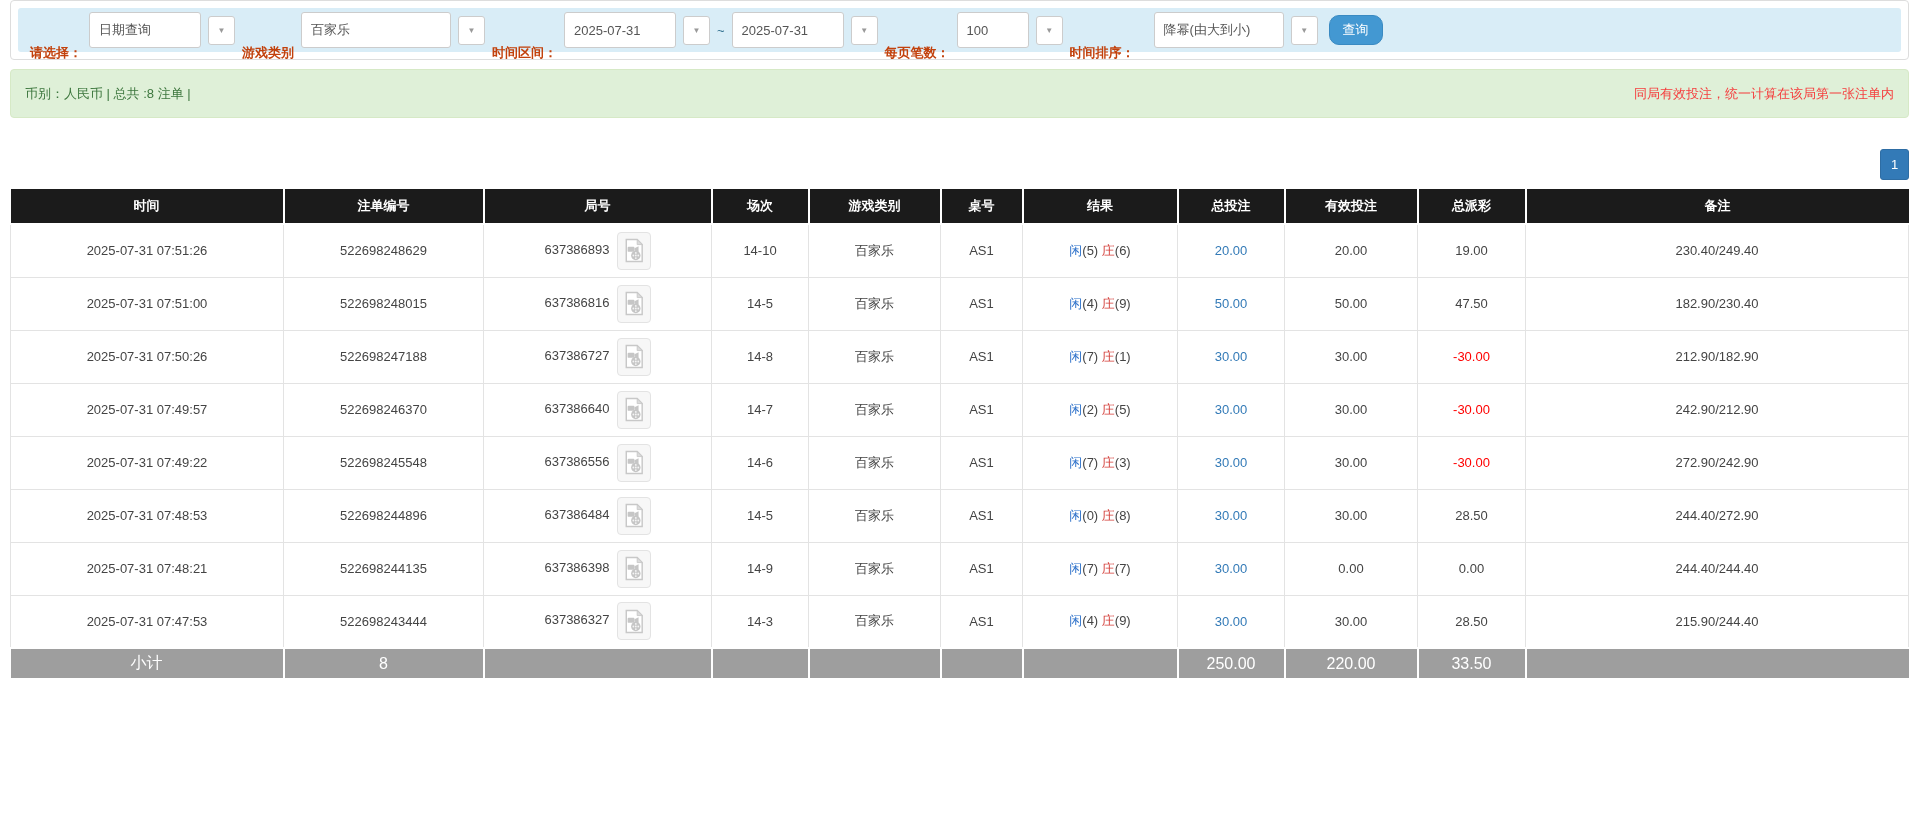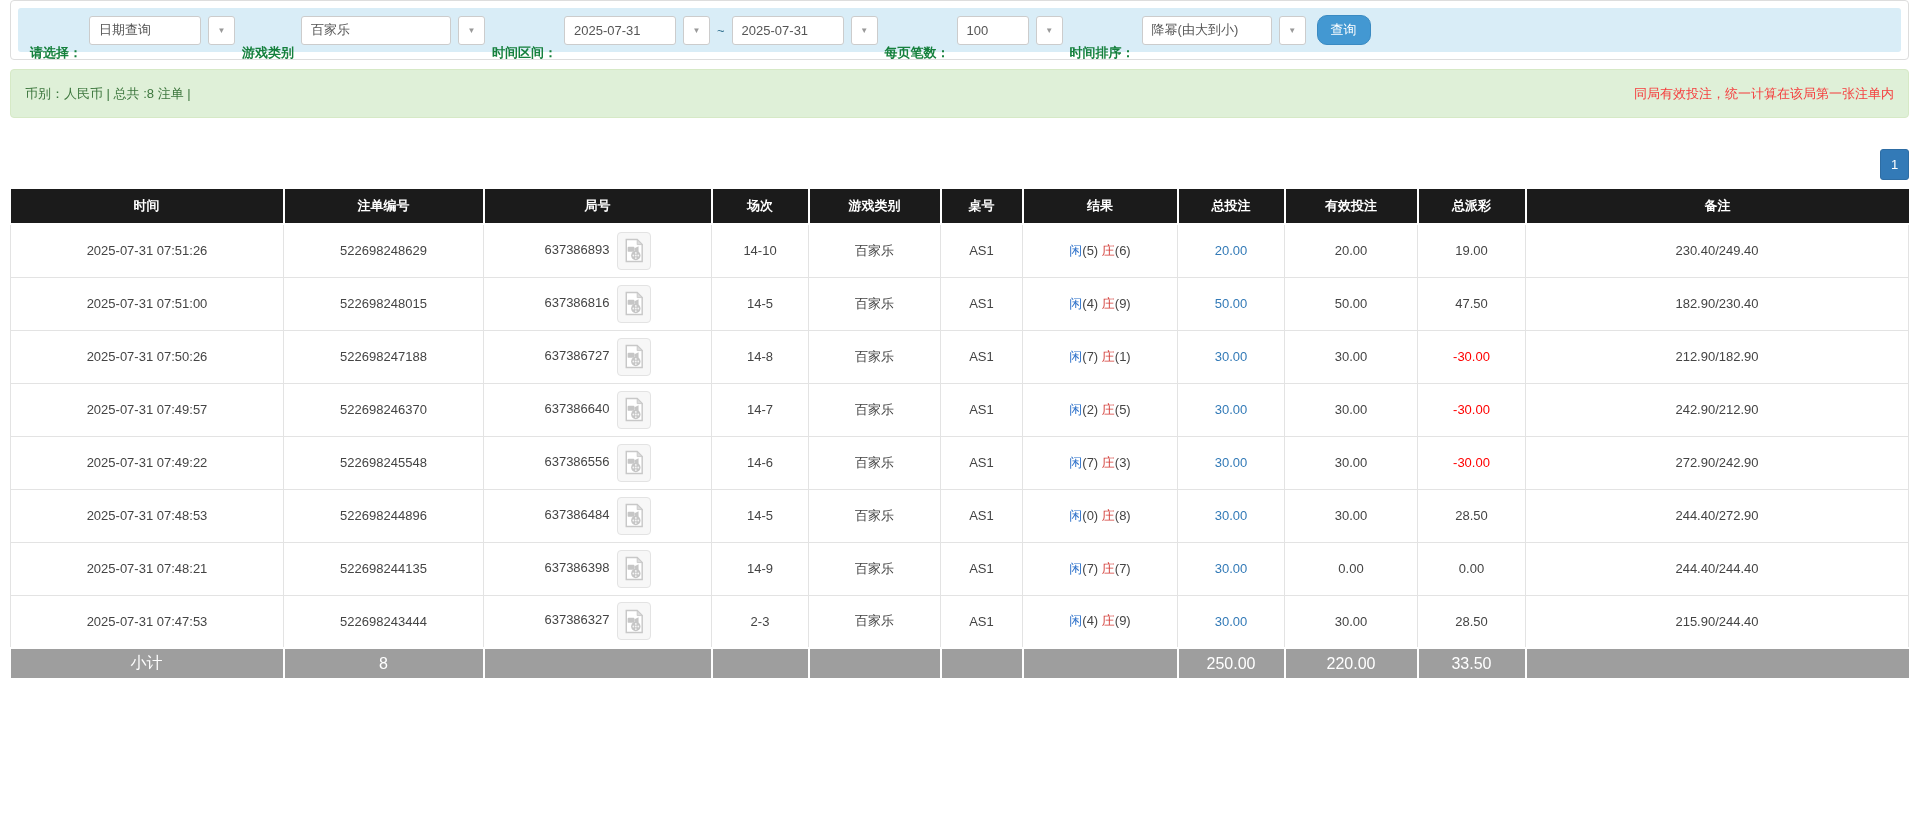--- a/index.html
+++ b/index.html
@@ -4,25 +4,25 @@
 <style>
   * { margin:0; padding:0; box-sizing:border-box; }
   html,body { width:1919px; height:826px; background:#fff; font-family:"Liberation Sans", sans-serif; overflow:hidden; }
   .container { padding:0 10px; }
 
   .page-title { font-size:19px; color:#222; padding:16px 2px 14px; }
 
   
   .filter-panel { border:1px solid #ddd; border-radius:4px; padding:7px; background:#fff; }
   .filter-bar { background:#d9edf7; border-radius:3px; height:44px; display:flex; align-items:center; padding:0 12px; gap:7px; }
-  .flabel { color:#15803d; font-weight:bold; font-size:13px; white-space:nowrap;margin-top:45px; }
-  .sel { background:#fff; border:1px solid #ccc; border-radius:3px; height:29px; display:flex; align-items:center; padding:0 9px; font-size:13px; color:#555; cursor:pointer; }
+  .flabel { color:#c2410c; font-weight:bold; font-size:13px; white-space:nowrap;margin-top:45px; }
+  .sel { background:#fff; border:1px solid #ccc; border-radius:3px; height:36px; display:flex; align-items:center; padding:0 9px; font-size:13px; color:#555; cursor:pointer; }
   .caret-btn { width:27px; height:29px; background:#fff; border:1px solid #ccc; border-radius:3px; display:flex; align-items:center; justify-content:center; color:#999; font-size:8px; cursor:pointer; flex:0 0 auto; }
   .tilde { color:#31708f; font-size:13px; }
-  .w-select1 { width:112px; } .w-game { width:150px; } .w-date { width:112px; } .w-size { width:72px; } .w-sort { width:130px; }
+  .w-select1 { width:112px; } .w-game { width:150px; } .w-date { width:112px; } .w-size { width:72px; } .w-sort { width:130px;margin-left:12px; }
   .search-btn { background:#4398d2; color:#fff; border:1px solid #3a8ac2; border-radius:10px; height:30px; padding:0 13px; font-size:13px; margin-left:4px; cursor:pointer; }
 
   
   .summary-bar { background:#dff0d8; border:1px solid #d6e9c6; border-radius:4px; margin-top:9px; height:49px; display:flex; align-items:center; justify-content:space-between; padding:0 14px; font-size:13px; }
   .summary-left { color:#3c763d; }
   .summary-note { color:#f53d3d; }
 
   
   .pager-row { display:flex; justify-content:flex-end; margin:31px 0 9px; }
   .page-btn { min-width:29px; height:31px; background:#337ab7; border:1px solid #2e6da4; border-radius:3px; color:#fff; font-size:13px; display:flex; align-items:center; justify-content:center; cursor:pointer; }
@@ -364,21 +364,21 @@
                 <path d="M11.5 11 l4.5-2.3 v7 l-4.5-2.3 z" fill="#c6c6c6"></path>
                 <circle cx="13" cy="19" r="5.2" fill="#c6c6c6"></circle>
                 <circle cx="13" cy="19" r="1" fill="#f5f5f5"></circle>
                 <circle cx="13" cy="16.2" r="1" fill="#f5f5f5"></circle>
                 <circle cx="13" cy="21.8" r="1" fill="#f5f5f5"></circle>
                 <circle cx="10.3" cy="19" r="1" fill="#f5f5f5"></circle>
                 <circle cx="15.7" cy="19" r="1" fill="#f5f5f5"></circle>
               </svg>
             </span>
     </td>
-    <td>2-3</td>
+    <td>14-3</td>
     <td>百家乐</td>
     <td>AS1</td>
     <td>
       <span class="res-player">闲</span><span>(4)</span>
       <span class="res-banker">庄</span><span>(9)</span>
     </td>
     <td><a class="bet-link">30.00</a></td>
     <td>30.00</td>
     <td class="payout">28.50</td>
     <td>215.90/244.40</td>

